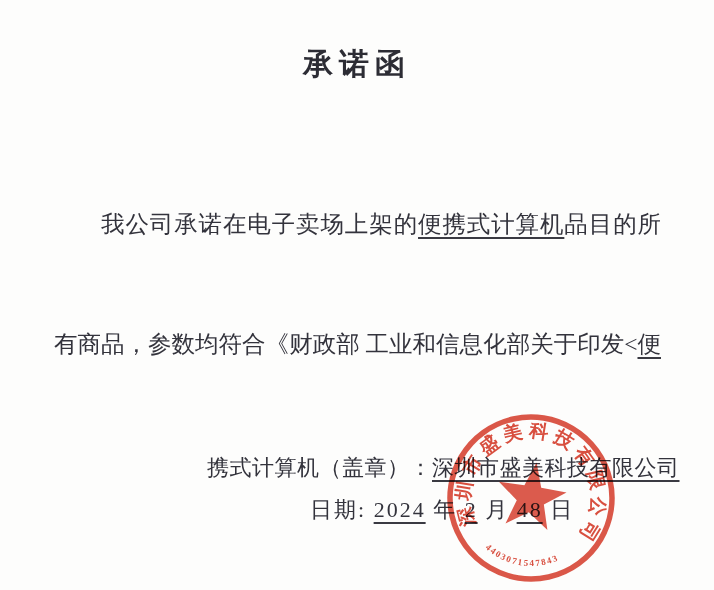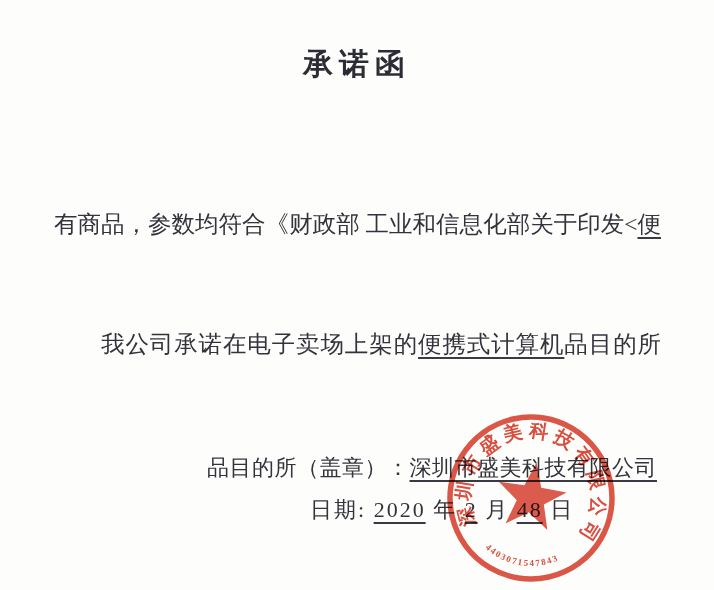--- a/index.html
+++ b/index.html
@@ -59,30 +59,30 @@
   .seal .serial{font-size:9px;font-weight:700;letter-spacing:1.6px;}
 </style>
 </head>
 <body>
 
 <div class="page">
 
   <h1 class="doc-title">承诺函</h1>
 
   <div class="body-text">
+    <div class="line indent"><span>我公司承诺在电子卖场上架的</span><span class="u">便携式计算机</span><span>品目的所</span></div>
     <div class="line"><span>有商品，参数均符合《财政部 工业和信息化部关于印发&lt;</span><span class="u">便</span></div>
-    <div class="line indent"><span>我公司承诺在电子卖场上架的</span><span class="u">便携式计算机</span><span>品目的所</span></div>
     
     
     
   </div>
 
-  <div class="sig-company"><span>品目的所（盖章）：</span><span class="u">深圳市盛美科技有限公司</span></div>
+  <div class="sig-company"><span>携式计算机（盖章）：</span><span class="u">深圳市盛美科技有限公司</span></div>
 
-  <div class="sig-date"><span>日期: </span><span class="u">2020</span><span> 年 </span><span class="u">2</span><span> 月 </span><span class="u">48</span><span> 日</span></div>
+  <div class="sig-date"><span>日期: </span><span class="u">2024</span><span> 年 </span><span class="u">2</span><span> 月 </span><span class="u">48</span><span> 日</span></div>
 
   <svg class="seal" viewBox="0 0 210 210" xmlns="http://www.w3.org/2000/svg">
     <defs>
       <path id="nameArc" d="M 105,166 A 61,61 0 0 1 105,44 A 61,61 0 0 1 105,166" fill="none"></path>
       <path id="serialArc" d="M 52.9,148.7 A 68,68 0 0 0 157.1,148.7" fill="none"></path>
     </defs>
     <g transform="rotate(9 105 105)">
       <circle cx="105" cy="105" r="81" fill="none" stroke="#d63b2a" stroke-width="5.5" opacity="0.95"></circle>
       <polygon points="105,69 113.5,93.4 139.2,93.9 118.7,109.4 126.2,134.1 105,119.4 83.8,134.1 91.3,109.4 70.8,93.9 96.5,93.4" fill="#d63b2a" opacity="0.93"></polygon>
       <text class="arc-name">

